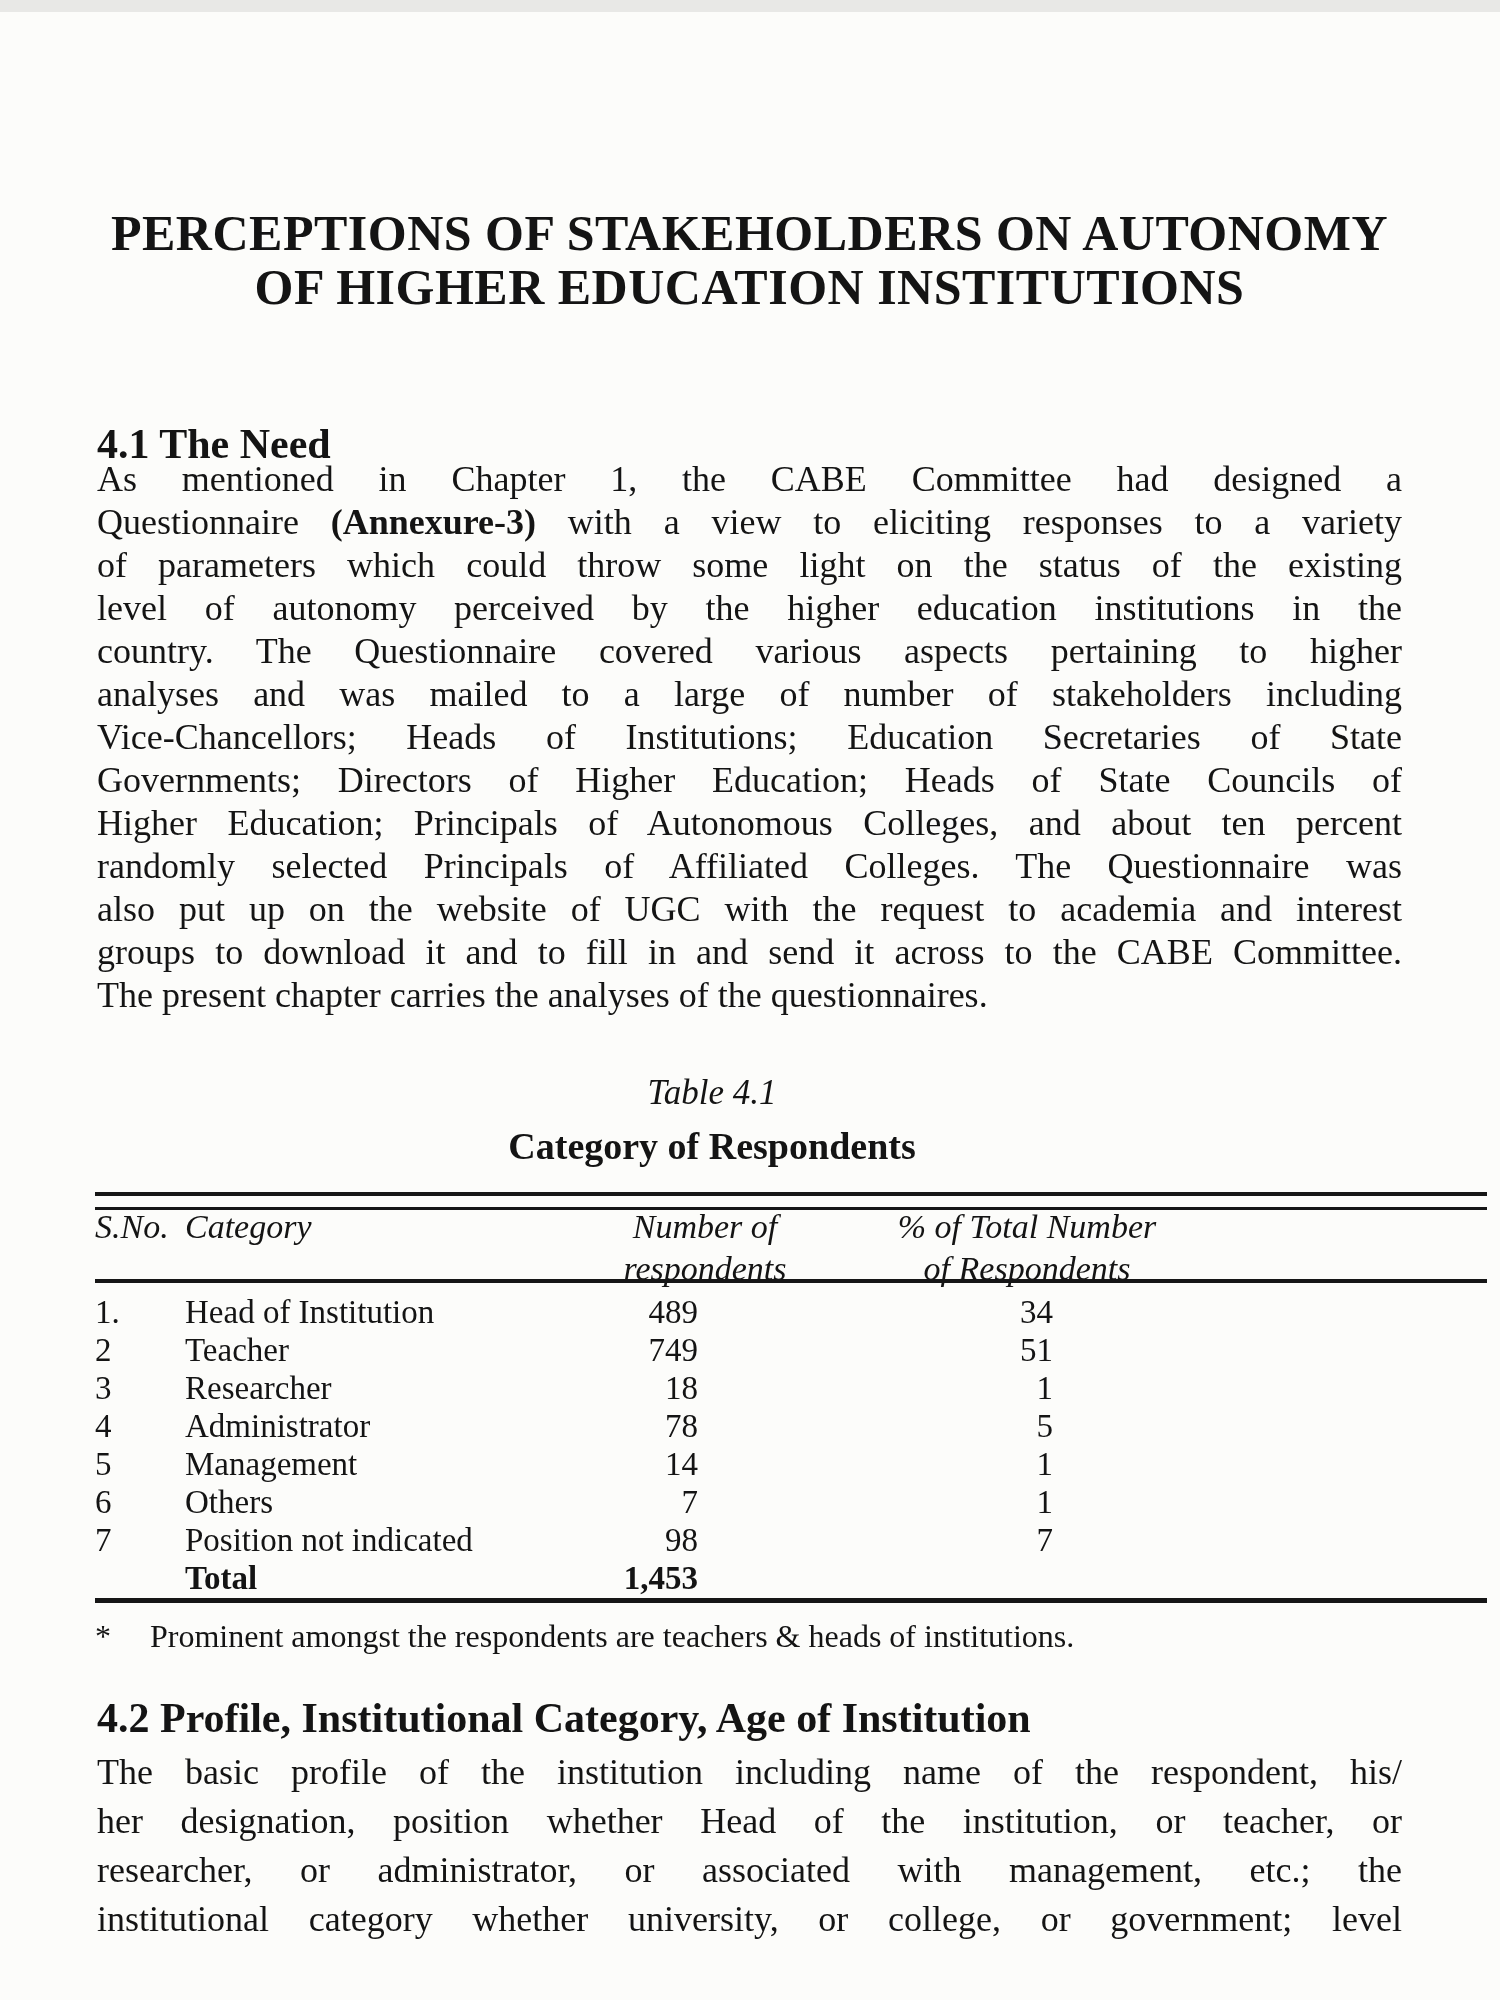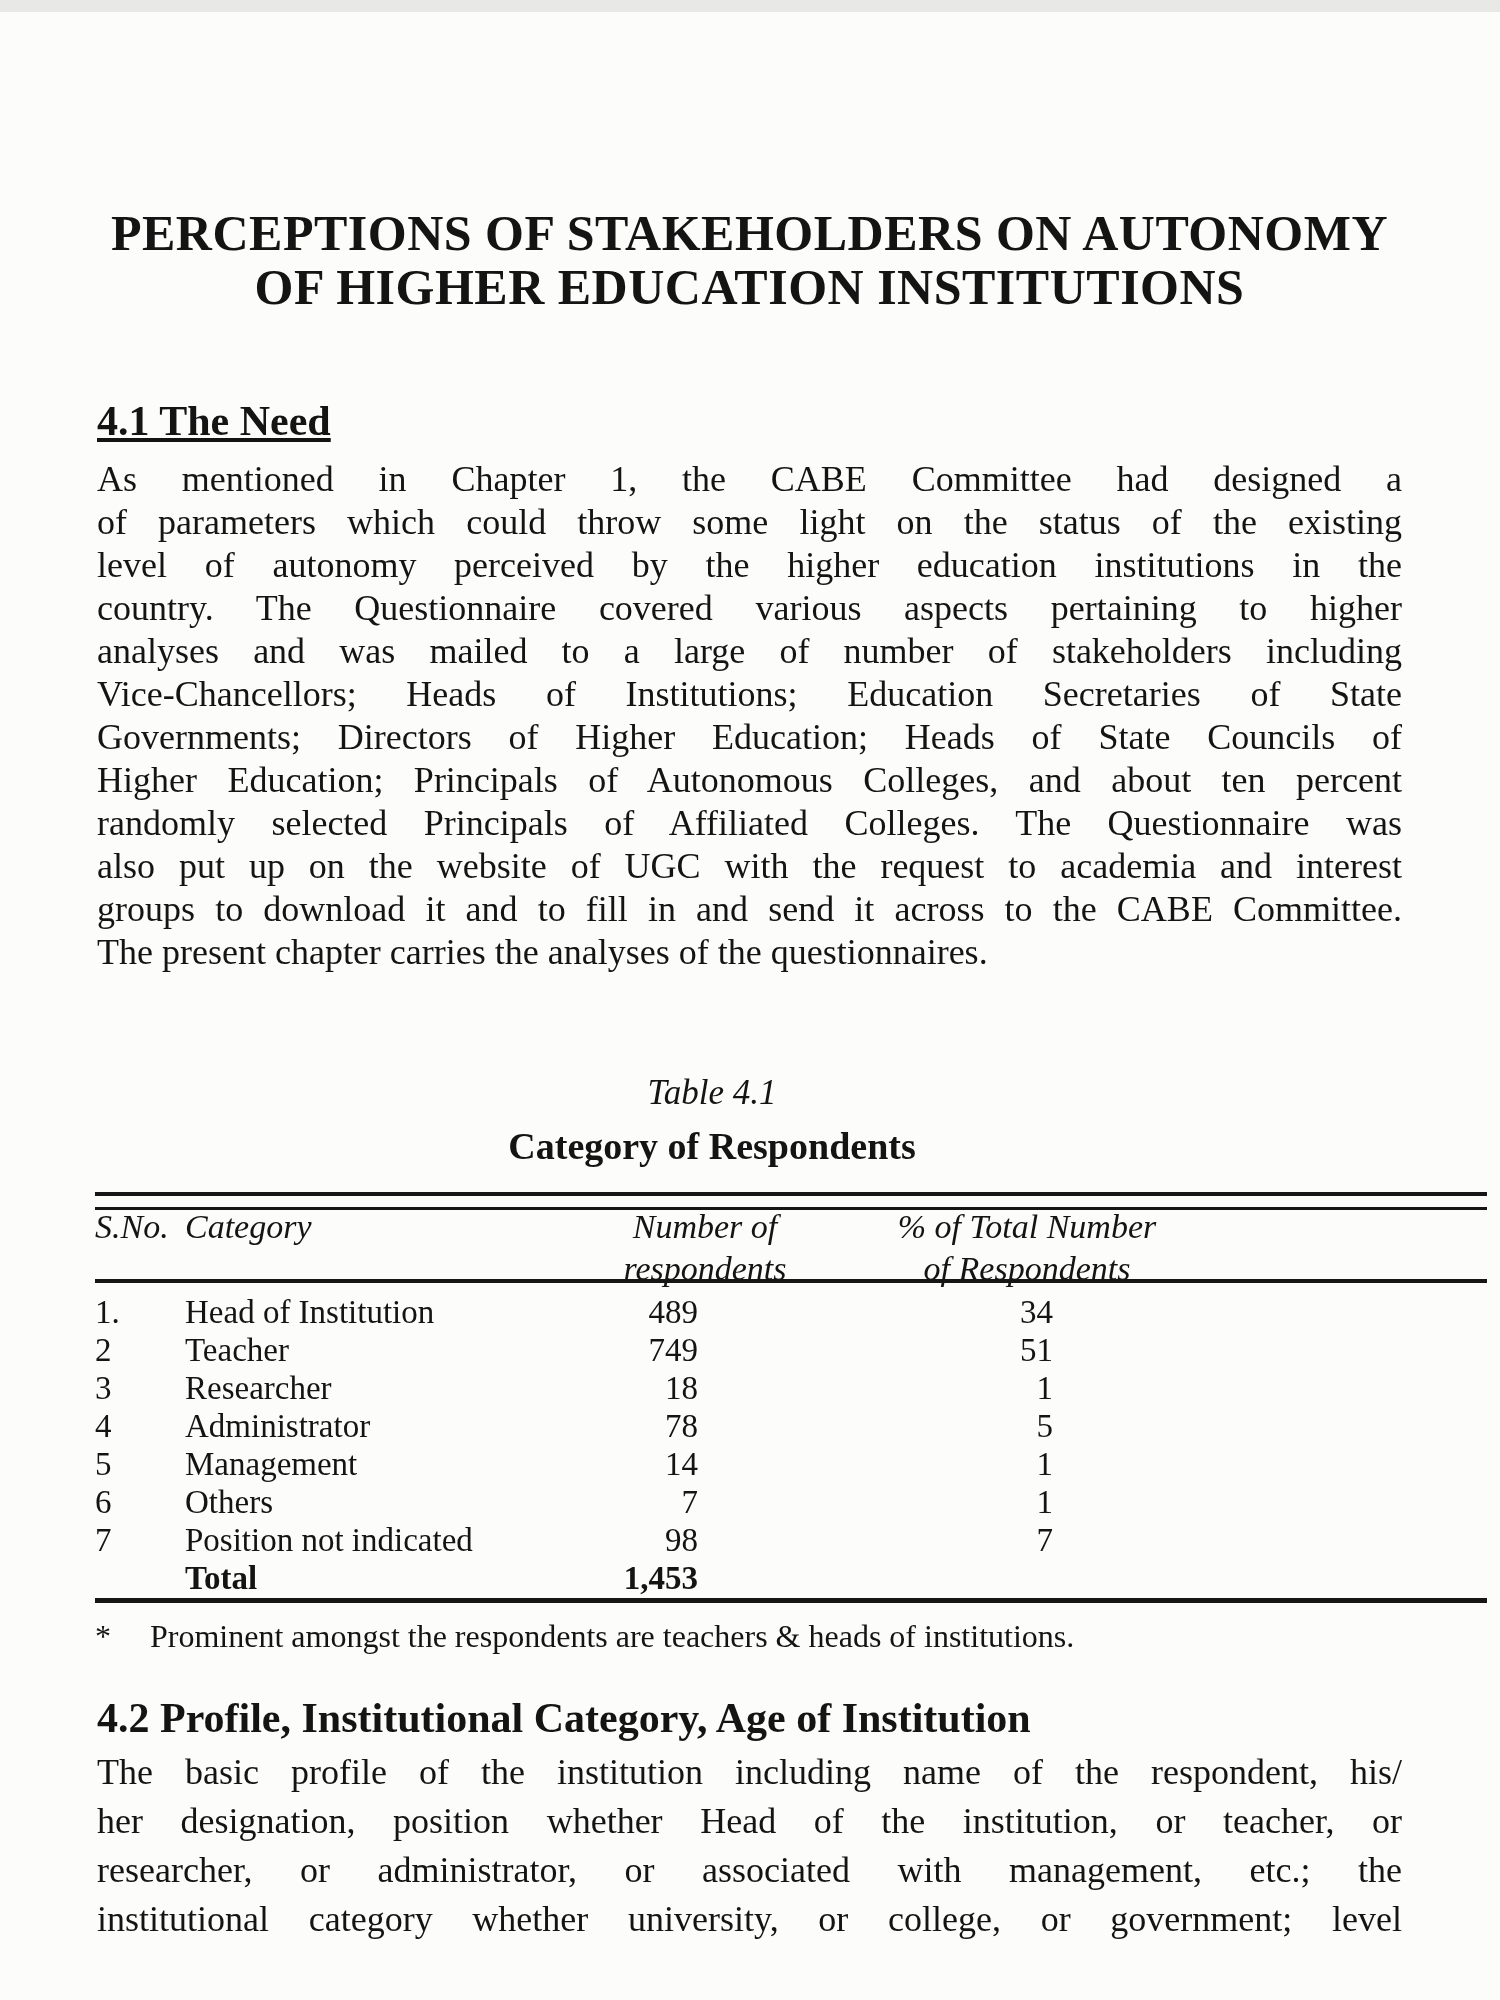--- a/index.html
+++ b/index.html
@@ -16,21 +16,21 @@
   .doc-title{
     position:absolute;top:194px;left:97px;width:1305px;
     text-align:center;font-weight:bold;font-size:50px;line-height:54px;
     letter-spacing:0.5px;
   }
   
   .sec-heading{
     position:absolute;left:97px;
     font-size:42px;font-weight:bold;white-space:nowrap;
   }
-  #s41-heading{top:385px;text-decoration:underline;}
+  #s41-heading{top:408px;}
   #s42-heading{top:1682px;}
   
   .body-block{position:absolute;left:97px;width:1305px;font-size:36px;}
   #s41-body{top:446px;line-height:43px;}
   #s42-body{top:1736px;line-height:49px;}
   .jline{text-align:justify;text-align-last:justify;}
   .jline-last{text-align:justify;text-align-last:left;}
   .b{font-weight:bold;}
   
   .tbl-caption{
@@ -76,20 +76,21 @@
 
   <div class="doc-title">
     <div>PERCEPTIONS OF STAKEHOLDERS ON AUTONOMY</div>
     <div>OF HIGHER EDUCATION INSTITUTIONS</div>
   </div>
 
   <div class="sec-heading" id="s41-heading">4.1 The Need</div>
 
   <div class="body-block" id="s41-body">
     <div class="jline">As mentioned in Chapter 1, the CABE Committee had designed a</div>
+    <div class="jline"><span>Questionnaire </span><span class="b">(Annexure-3)</span><span> with a view to eliciting responses to a variety</span></div>
     <div class="jline">of parameters which could throw some light on the status of the existing</div>
     <div class="jline">level of autonomy perceived by the higher education institutions in the</div>
     <div class="jline">country. The Questionnaire covered various aspects pertaining to higher</div>
     <div class="jline">analyses and was mailed to a large of number of stakeholders including</div>
     <div class="jline">Vice-Chancellors; Heads of Institutions; Education Secretaries of State</div>
     <div class="jline">Governments; Directors of Higher Education; Heads of State Councils of</div>
     <div class="jline">Higher Education; Principals of Autonomous Colleges, and about ten percent</div>
     <div class="jline">randomly selected Principals of Affiliated Colleges. The Questionnaire was</div>
     <div class="jline">also put up on the website of UGC with the request to academia and interest</div>
     <div class="jline">groups to download it and to fill in and send it across to the CABE Committee.</div>

